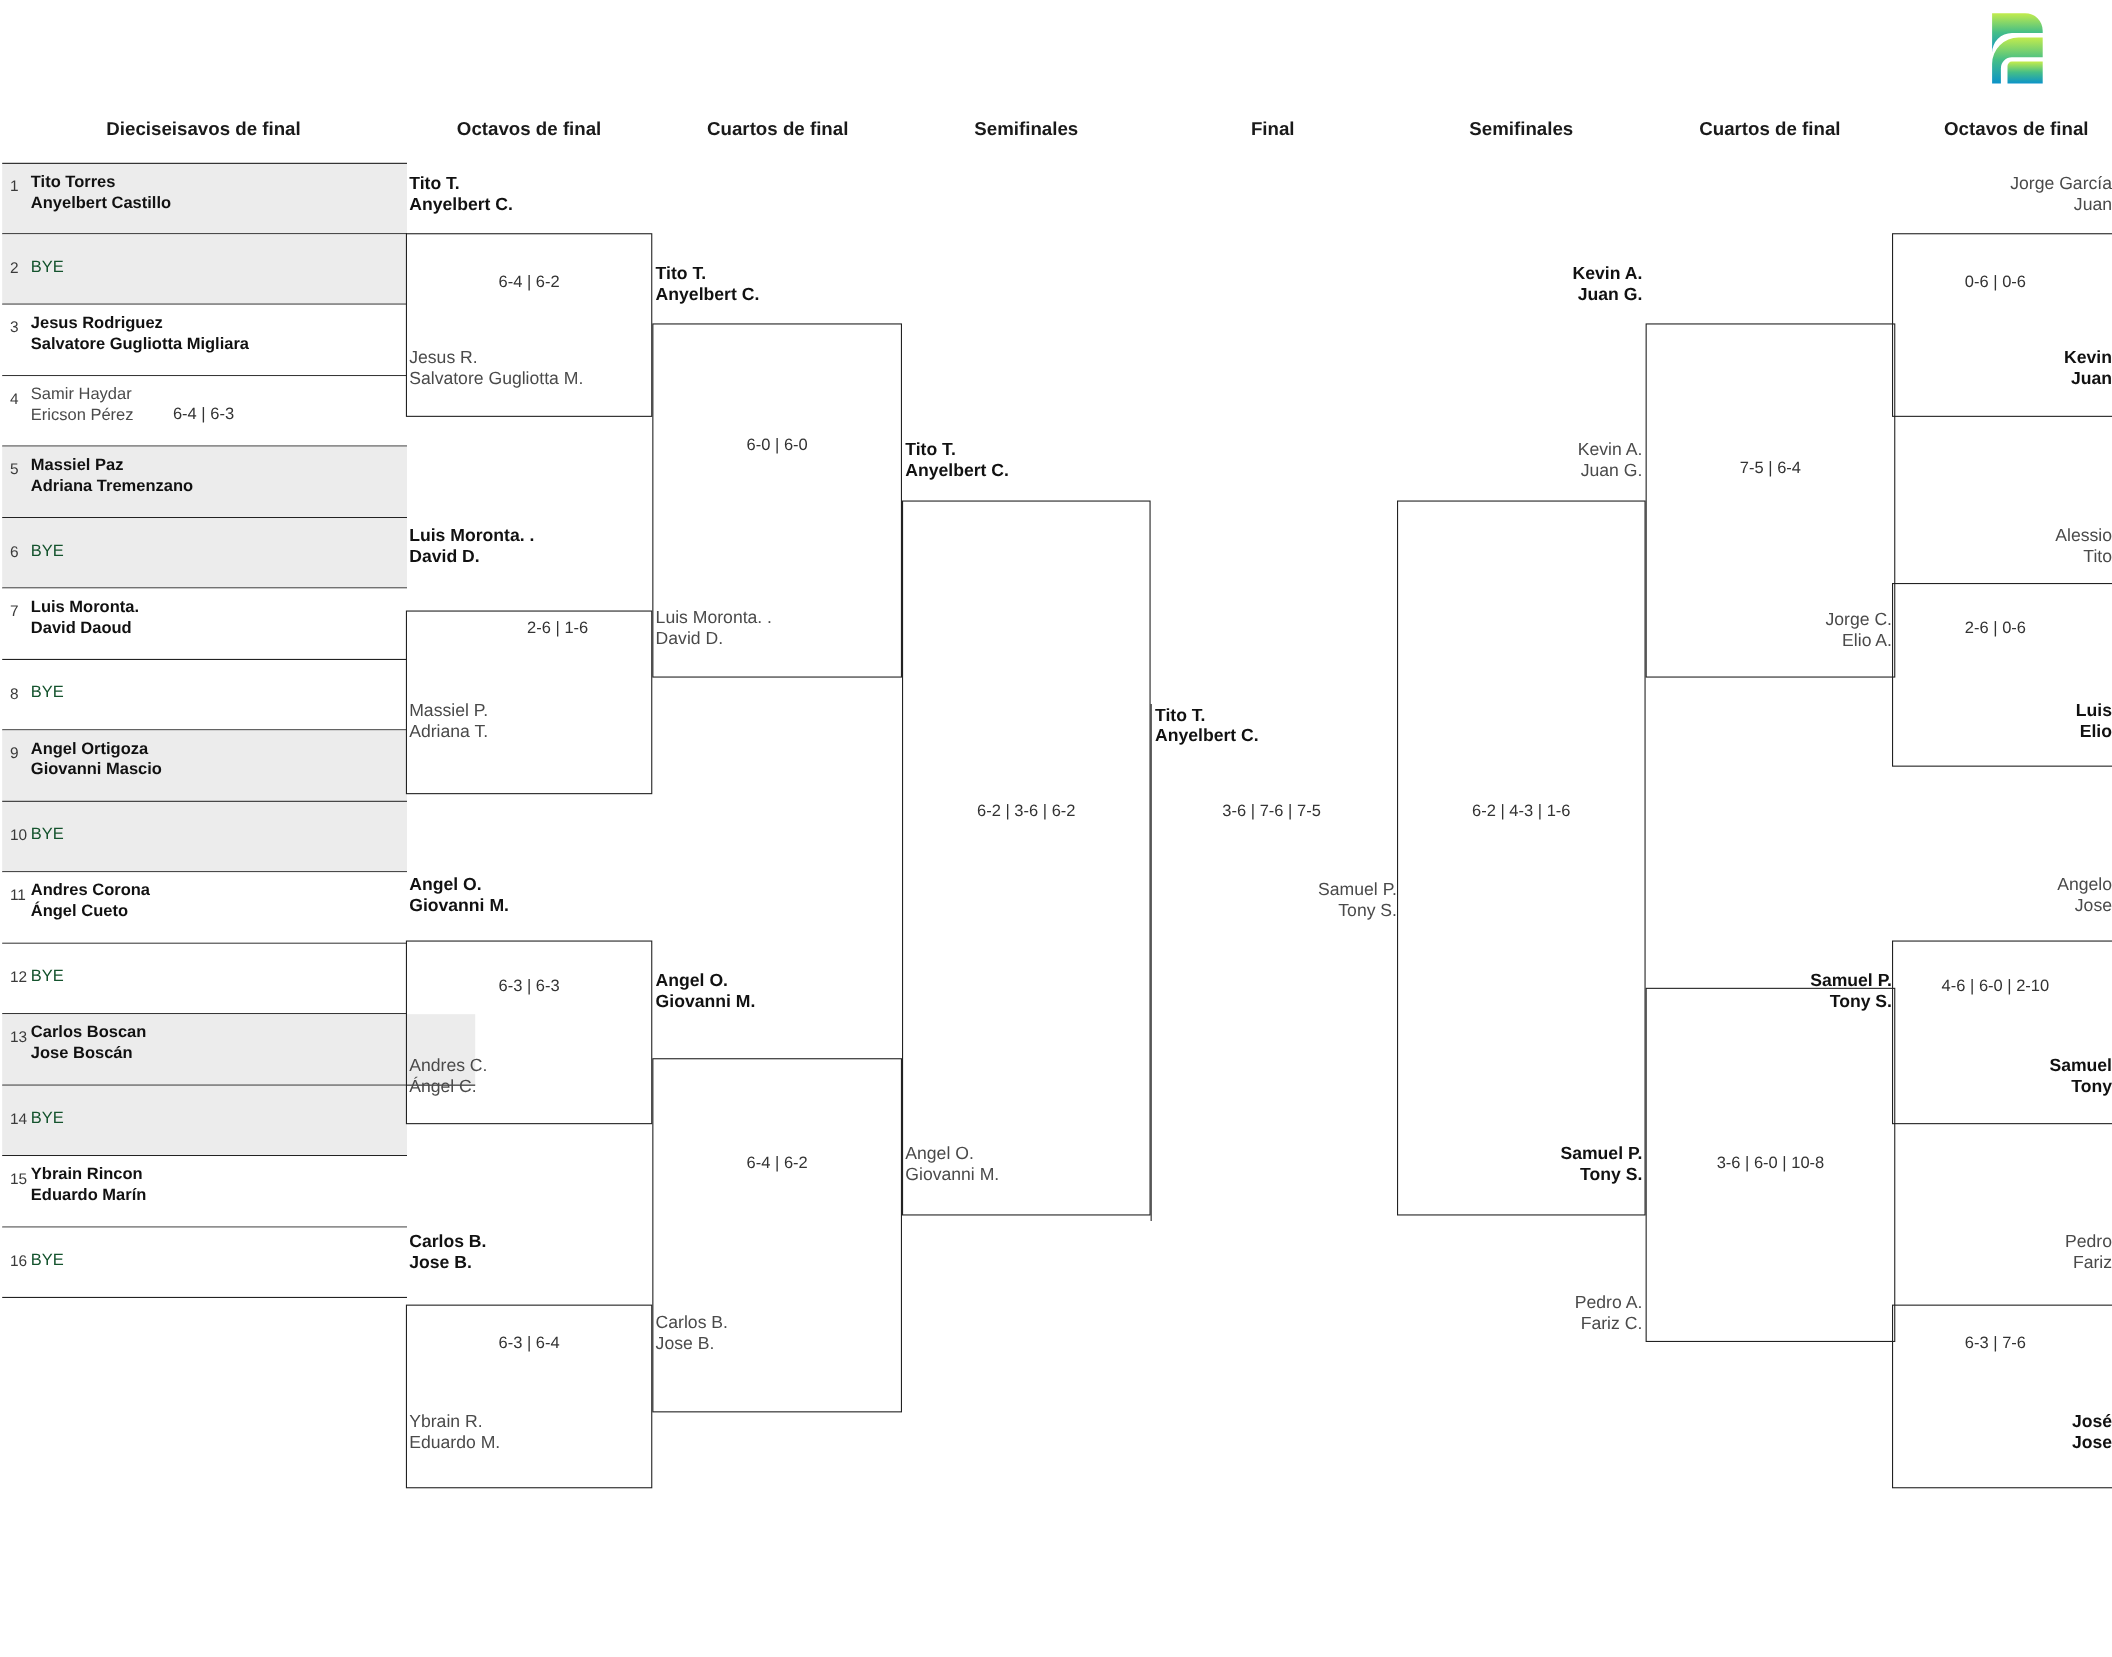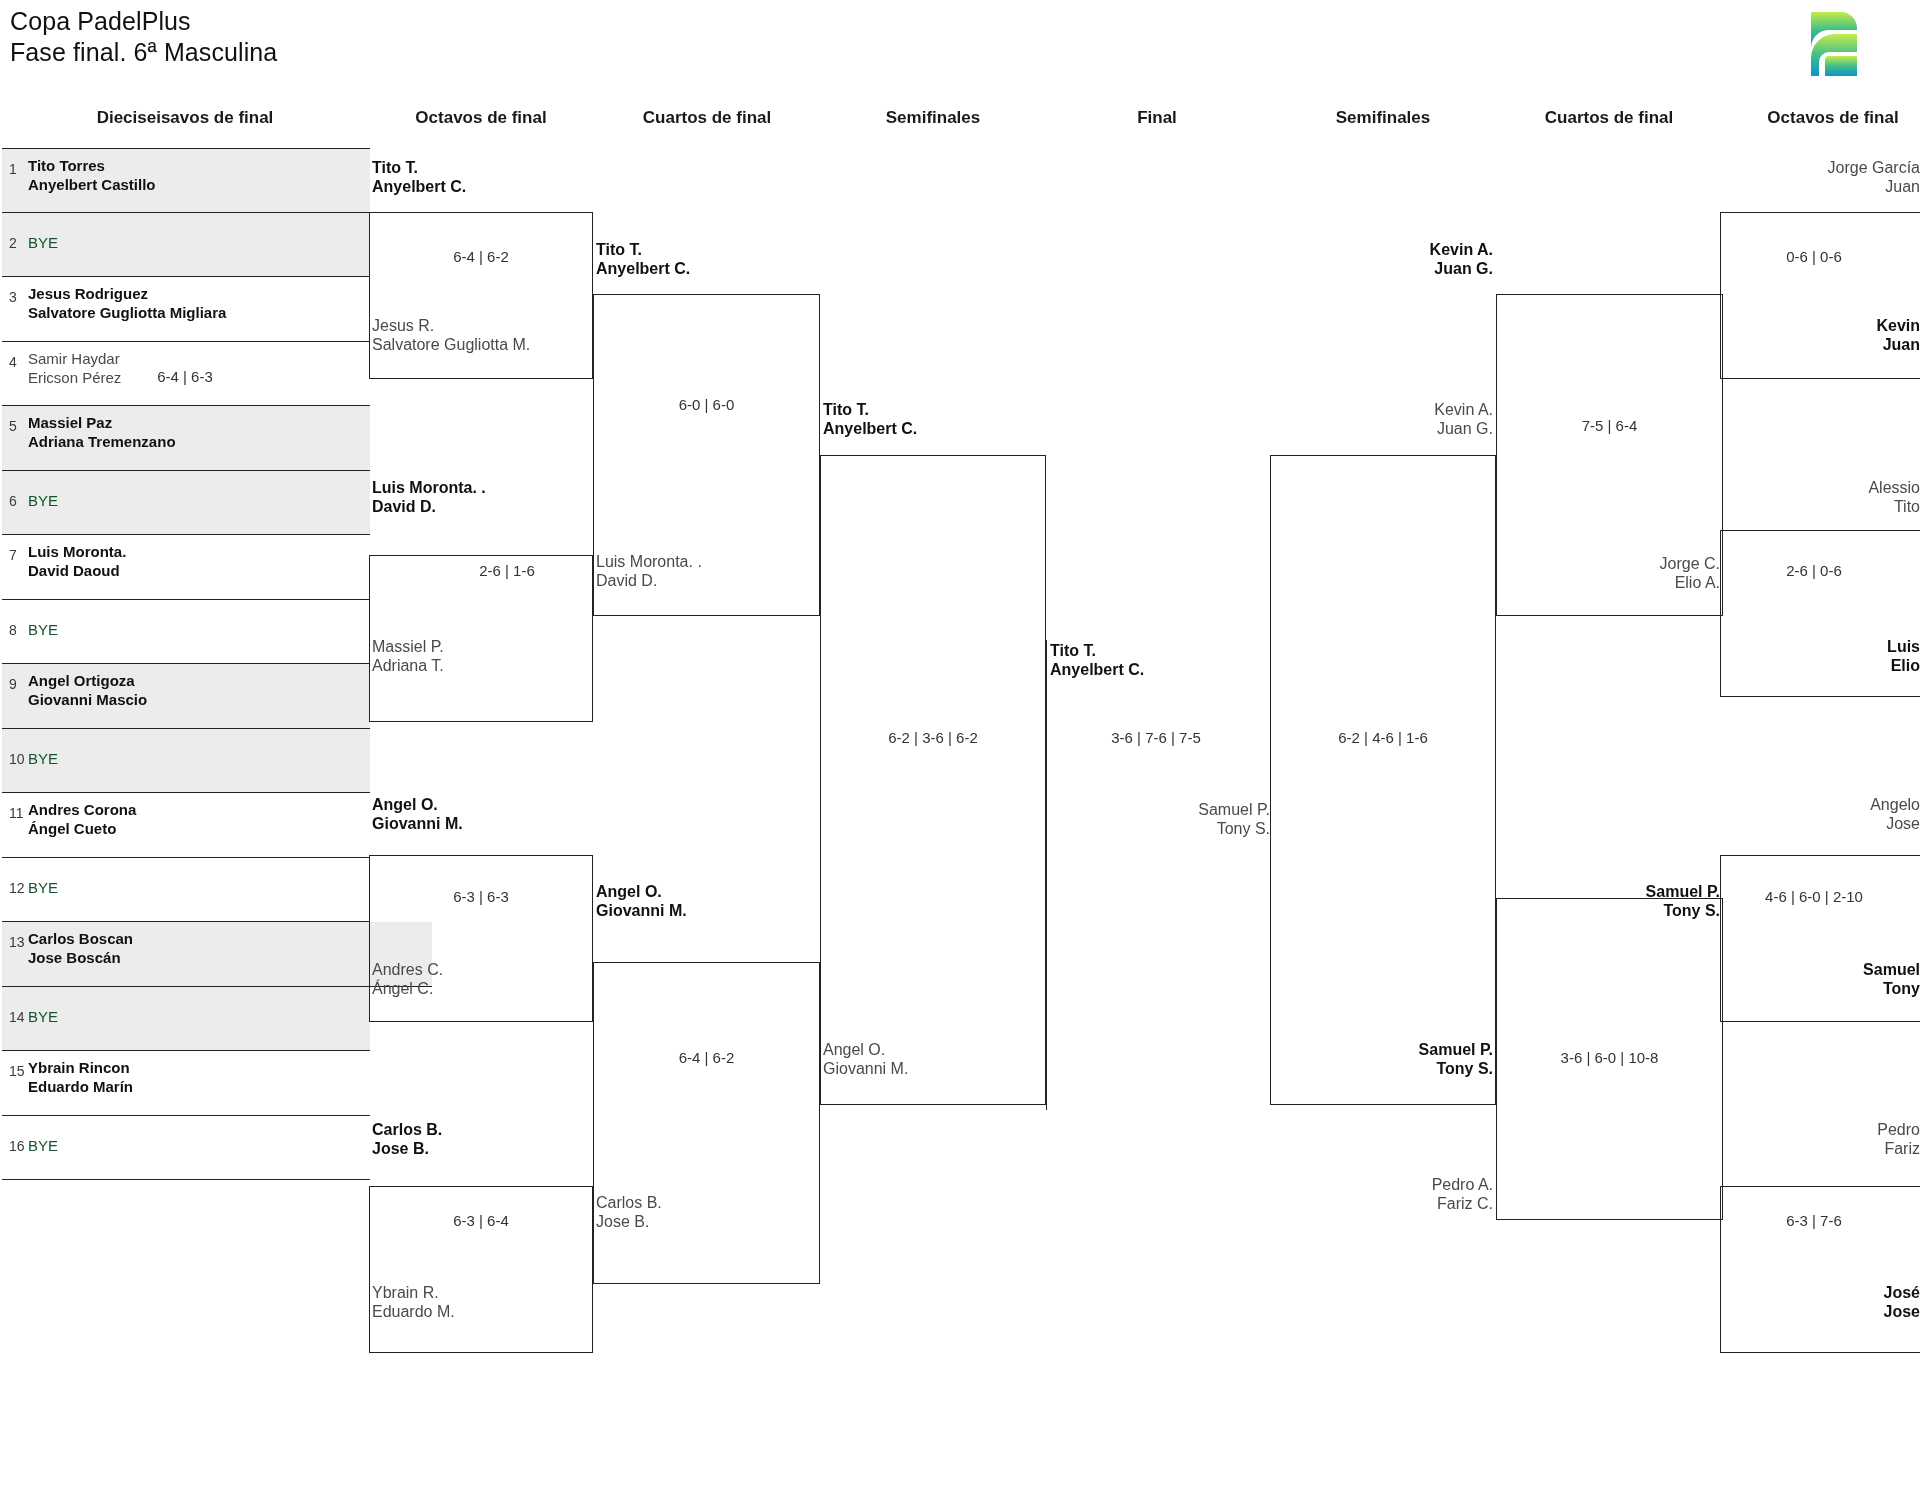--- a/index.html
+++ b/index.html
@@ -54,24 +54,20 @@
     position: absolute; font-size: 15px; color: #333; white-space: nowrap;
     transform: translateX(-50%);
   }
   .vline { position: absolute; width: 0; border-left: 1.3px solid #222; }
 </style>
 </head>
 <body>
 
 <div id="stage">
 
-  <div class="title-block">
-    <div class="title-line">Copa PadelPlus</div>
-    <div class="title-line">Fase final. 6ª Masculina</div>
-  </div>
 
   <div class="logo">
     <svg viewBox="0 0 82 72" width="82" height="72" aria-hidden="true">
       <defs>
         <linearGradient id="lg" x1="0" y1="0" x2="0" y2="1">
           <stop offset="0%" stop-color="#c3ec4c"></stop>
           <stop offset="48%" stop-color="#46bf86"></stop>
           <stop offset="100%" stop-color="#0b93c9"></stop>
         </linearGradient>
       </defs>
@@ -280,21 +276,21 @@
   <div id="right-sem-host">
       <div class="box" style="left: 1270px; top: 455px; width: 226px; height: 650px;"></div>
       <div class="pair lose right" style="left: 1493px; top: 400px;">
         <div>Kevin A.</div>
         <div>Juan G.</div>
       </div>
       <div class="pair win right" style="left: 1493px; top: 1040px;">
         <div>Samuel P.</div>
         <div>Tony S.</div>
       </div>
-      <div class="score" style="left: 1383px; top: 729px;">6-2 | 4-6 | 1-6</div>
+      <div class="score" style="left: 1383px; top: 729px;">6-2 | 4-3 | 1-6</div>
     </div>
 
   <div id="right-cua-host">
       <div class="box" style="left: 1496px; top: 294px; width: 227px; height: 322px;"></div>
       <div class="pair win right" style="left: 1493px; top: 240px;">
         <div>Kevin A.</div>
         <div>Juan G.</div>
       </div>
       <div class="pair lose right" style="left: 1720px; top: 554px;">
         <div>Jorge C.</div>

